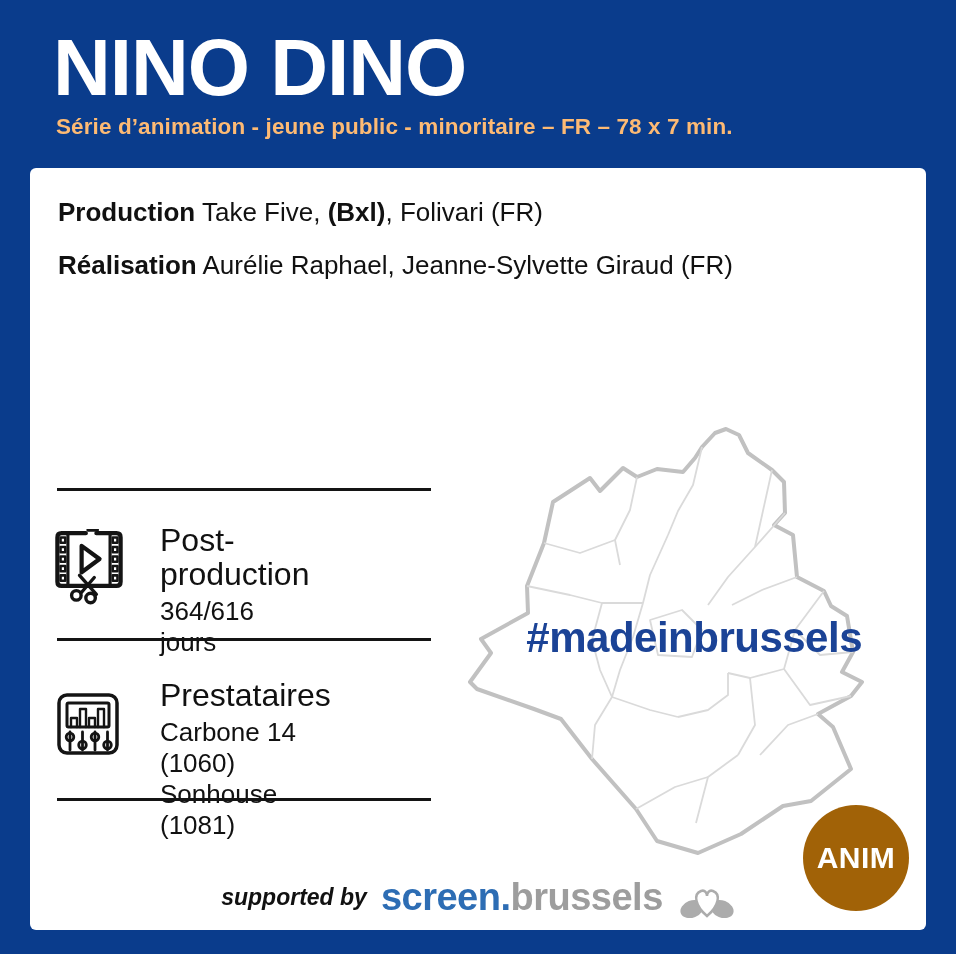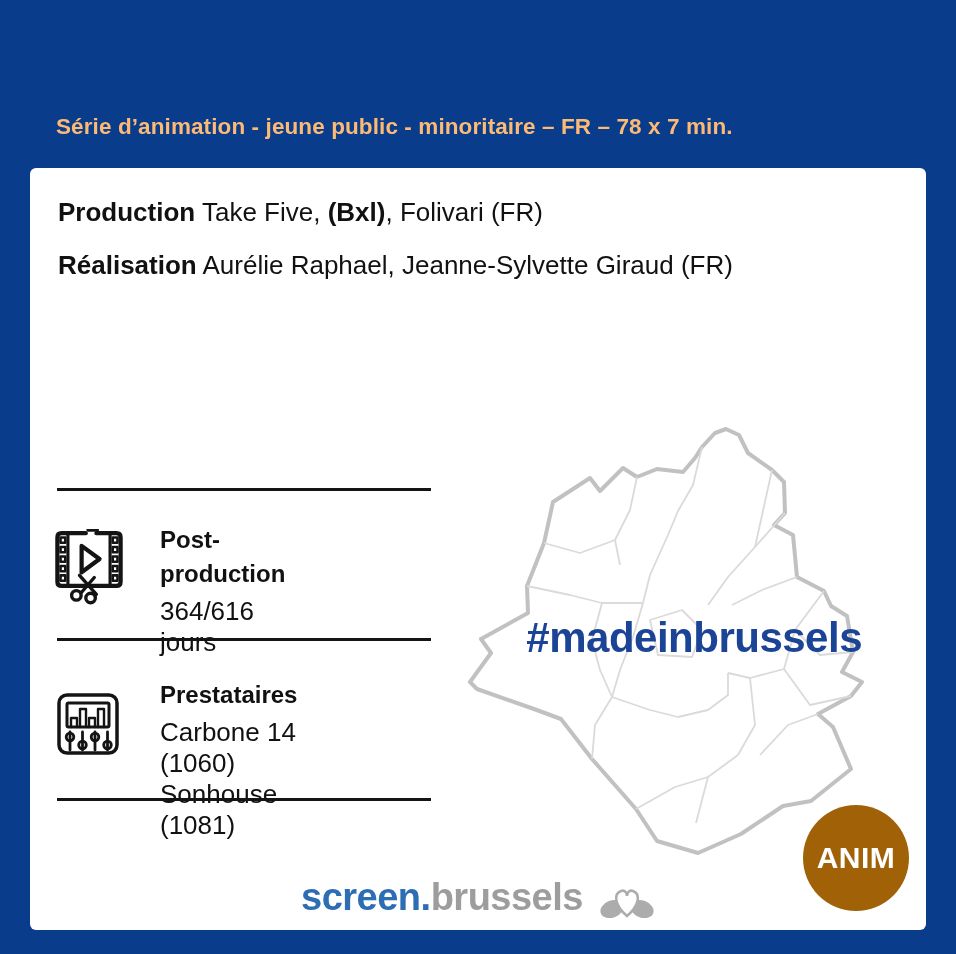--- a/index.html
+++ b/index.html
@@ -28,21 +28,21 @@
   }
   .credits{position:absolute;left:28px;top:26px;width:830px;color:#111;}
   .credits p{margin:0 0 16px 0;font-size:26px;line-height:37px;}
   .credits .lbl{font-weight:bold;}
   .credits .b{font-weight:bold;}
   .divider{position:absolute;left:27px;width:374px;height:3px;background:#141414;}
   .d1{top:320px;} .d2{top:470px;} .d3{top:630px;}
   .sec-row{position:absolute;}
   .sec-icon{position:absolute;}
   .sec-text{position:absolute;color:#111;}
-  .sec-title{font-size:24px;font-weight:bold;line-height:34px;margin-bottom:5px;}
+  .sec-title{font-size:32px;font-weight:normal;line-height:34px;margin-bottom:5px;}
   .sec-line{font-size:26px;line-height:31px;}
   
   .map-wrap{position:absolute;left:420px;top:257px;width:470px;height:430px;}
   .hashtag{
     position:absolute;left:450px;top:446px;width:382px;
     text-align:right;font-size:42px;font-weight:bold;letter-spacing:-0.5px;
     color:#1B4396;white-space:nowrap;
   }
   
   .badge{
@@ -61,20 +61,21 @@
   .brand .scr{color:#2D6DB4;}
   .brand .dot{color:#2D6DB4;}
   .brand .bru{color:#9D9D9D;}
   .heart{margin-left:2px;transform:translateY(4px);}
 </style>
 </head>
 <body>
 
 <div class="poster">
 
+  <div class="title">NINO DINO</div>
   <div class="subtitle">Série d’animation - jeune public - minoritaire – FR – 78 x 7 min.</div>
 
   <div class="card">
 
     <div class="credits">
       <p><span class="lbl">Production</span><span> Take Five, </span><span class="b">(Bxl)</span><span>, Folivari (FR)</span></p>
       <p><span class="lbl">Réalisation</span><span> Aurélie Raphael, Jeanne-Sylvette Giraud (FR)</span></p>
     </div>
 
     <div class="divider d1"></div>
@@ -174,20 +175,21 @@
         </g>
       </svg>
     </div>
     <div class="hashtag">#madeinbrussels</div>
 
     <div class="badge">
       <span>ANIM</span>
     </div>
 
     <div class="footer">
+      <span class="supported">supported by</span>
       <span class="brand"><span class="scr">screen</span><span class="dot">.</span><span class="bru">brussels</span></span>
       <span class="heart">
         <svg width="56" height="42" viewBox="0 0 56 42">
           <ellipse cx="13" cy="31" rx="12" ry="8.5" transform="rotate(-22 13 31)" fill="#ACACAC"></ellipse>
           <ellipse cx="43" cy="31" rx="12" ry="8.5" transform="rotate(22 43 31)" fill="#ACACAC"></ellipse>
           <path d="M28,38 C16,28 14,16 22,13 C26,11.5 28,15 28,18 C28,15 30,11.5 34,13 C42,16 40,28 28,38 Z" fill="#ffffff" stroke="#ACACAC" stroke-width="2.5"></path>
         </svg>
       </span>
     </div>
 

